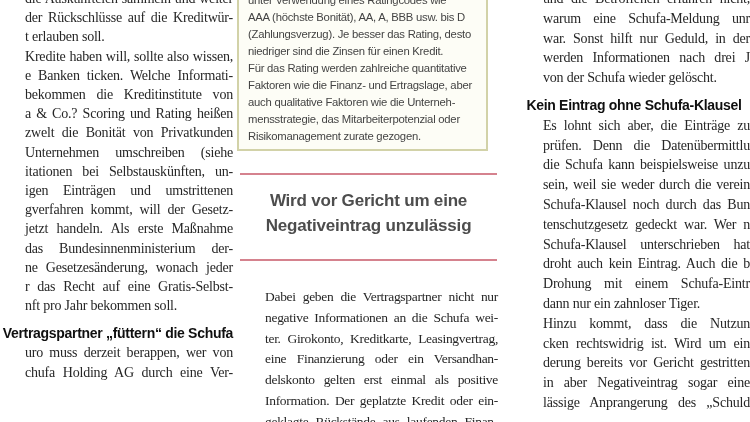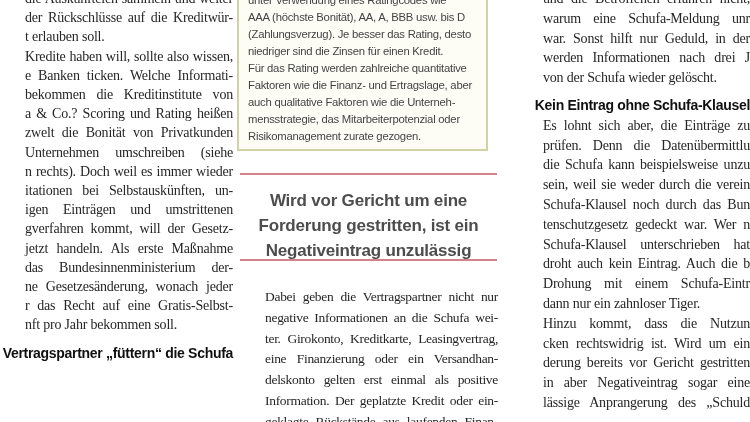--- a/index.html
+++ b/index.html
@@ -25,21 +25,21 @@
     color: #101010; white-space: nowrap;
   }
   .col-right {
     position: absolute; top: -11px; left: 518px; width: 232px;
     font-size: 14px; line-height: 19.8px; letter-spacing: -0.2px;
   }
   .col-right-heading {
     margin-top: 8px;
     font-family: "Liberation Sans", sans-serif; font-weight: bold;
     font-size: 14px; line-height: 19.8px; letter-spacing: -0.3px;
-    color: #101010; text-align: right; white-space: nowrap;
+    color: #101010; text-align: center; white-space: nowrap;
   }
   .info-box {
     position: absolute; top: -12px; left: 237px; width: 251px; height: 163px;
     box-sizing: border-box;
     border: 2px solid #d2d2a8; background: #fdfdf6;
     padding: 2px 9px 0 9px;
     font-family: "Liberation Sans", sans-serif;
     font-size: 11.3px; line-height: 17px; letter-spacing: -0.25px;
     color: #444444; overflow: hidden;
   }
@@ -71,51 +71,53 @@
     <div class="line">die Auskunfteien sammeln und weiter</div>
     <div>
         <div class="line">der Rückschlüsse auf die Kreditwür-</div>
         <div class="line no-j">t erlauben soll.</div>
         <div class="line">Kredite haben will, sollte also wissen,</div>
         <div class="line">e Banken ticken. Welche Informati-</div>
         <div class="line">bekommen die Kreditinstitute von</div>
         <div class="line">a &amp; Co.? Scoring und Rating heißen</div>
         <div class="line">zwelt die Bonität von Privatkunden</div>
         <div class="line">Unternehmen umschreiben (siehe</div>
-        <div class="line">n rechts). Doch weil es immer wieder</div>
         <div class="line">itationen bei Selbstauskünften, un-</div>
         <div class="line">igen Einträgen und umstrittenen</div>
         <div class="line">gverfahren kommt, will der Gesetz-</div>
         <div class="line">jetzt handeln. Als erste Maßnahme</div>
         <div class="line">das Bundesinnenministerium der-</div>
         <div class="line">ne Gesetzesänderung, wonach jeder</div>
         <div class="line">r das Recht auf eine Gratis-Selbst-</div>
         <div class="line no-j">nft pro Jahr bekommen soll.</div>
       </div>
     <div class="col-left-heading">Vertragspartner „füttern“ die Schufa</div>
+    <div>
+        <div class="line">uro muss derzeit berappen, wer von</div>
+        <div class="line">chufa Holding AG durch eine Ver-</div>
+      </div>
   </div>
 
   <div class="info-box">
     <div class="line">unter Verwendung eines Ratingcodes wie</div>
     <div>
         <div class="line">AAA (höchste Bonität), AA, A, BBB usw. bis D</div>
         <div class="line">(Zahlungsverzug). Je besser das Rating, desto</div>
         <div class="line">niedriger sind die Zinsen für einen Kredit.</div>
         <div class="line">Für das Rating werden zahlreiche quantitative</div>
         <div class="line">Faktoren wie die Finanz- und Ertragslage, aber</div>
         <div class="line">auch qualitative Faktoren wie die Unterneh-</div>
         <div class="line">mensstrategie, das Mitarbeiterpotenzial oder</div>
         <div class="line">Risikomanagement zurate gezogen.</div>
       </div>
   </div>
 
   <div class="rule rule-top"></div>
   <div class="pull-quote">
       <div class="line">Wird vor Gericht um eine</div>
-      <div class="line">Forderung gestritten, ist ein</div>
       <div class="line">Negativeintrag unzulässig</div>
     </div>
   <div class="rule rule-bottom"></div>
 
   <div class="col-mid jcol">
       <div class="line">Dabei geben die Vertragspartner nicht nur</div>
       <div class="line">negative Informationen an die Schufa wei-</div>
       <div class="line">ter. Girokonto, Kreditkarte, Leasingvertrag,</div>
       <div class="line">eine Finanzierung oder ein Versandhan-</div>
       <div class="line">delskonto gelten erst einmal als positive</div>

